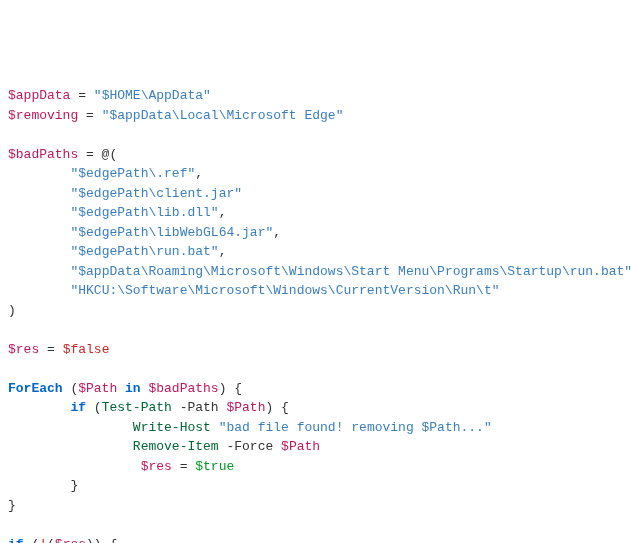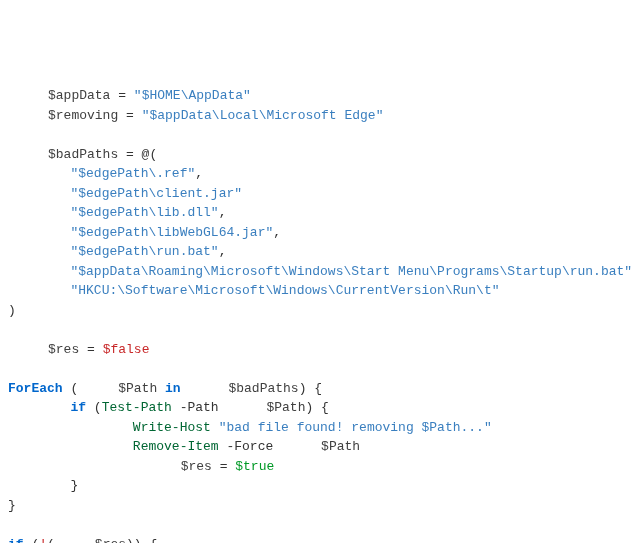--- a/index.html
+++ b/index.html
@@ -9,21 +9,21 @@
       font-size: 13px;
       line-height: 1.5;
       background: #ffffff;
       color: #333333;
       white-space: pre;
       overflow-x: auto;
     }
     .code-container {
       white-space: pre;
     }
-    .var { color: #404040; margin-left: 40px; }
+    .var { color: #be185d; }
     .str { color: #3a7fbf; }
     .kw { color: #0066cc; font-weight: bold; }
     .cmd { color: #006633; }
     .false { color: #c82829; }
     .true { color: #009926; font-family: Liberation Mono, monospace; }
     .op { color: #c82829; }
   </style>
 </head>
 <body>
 

